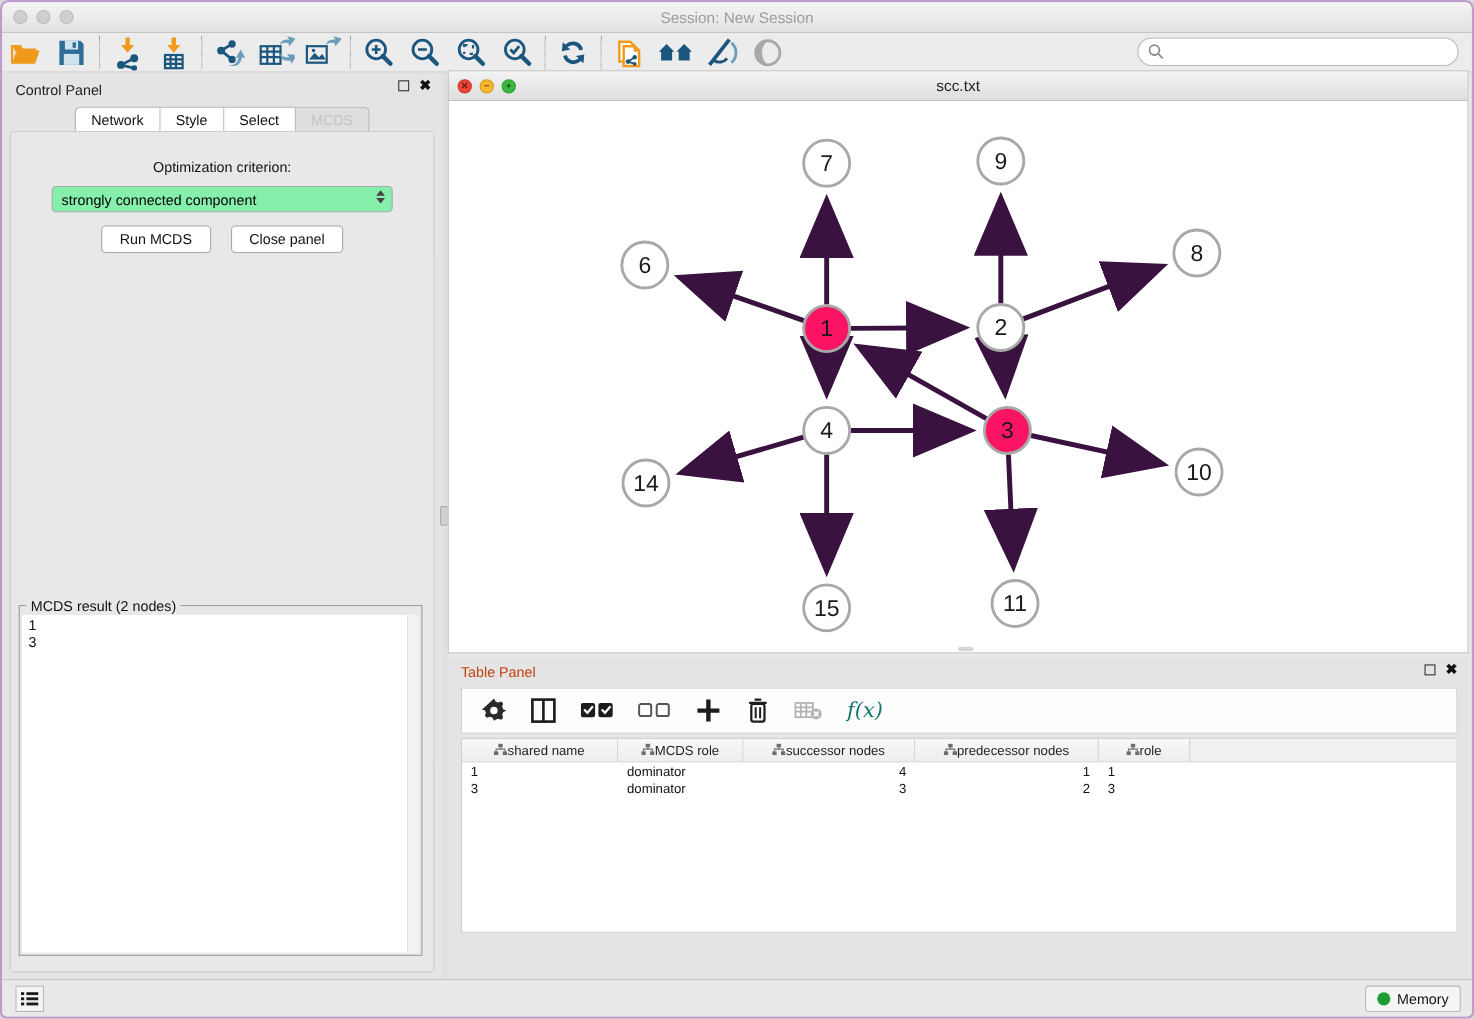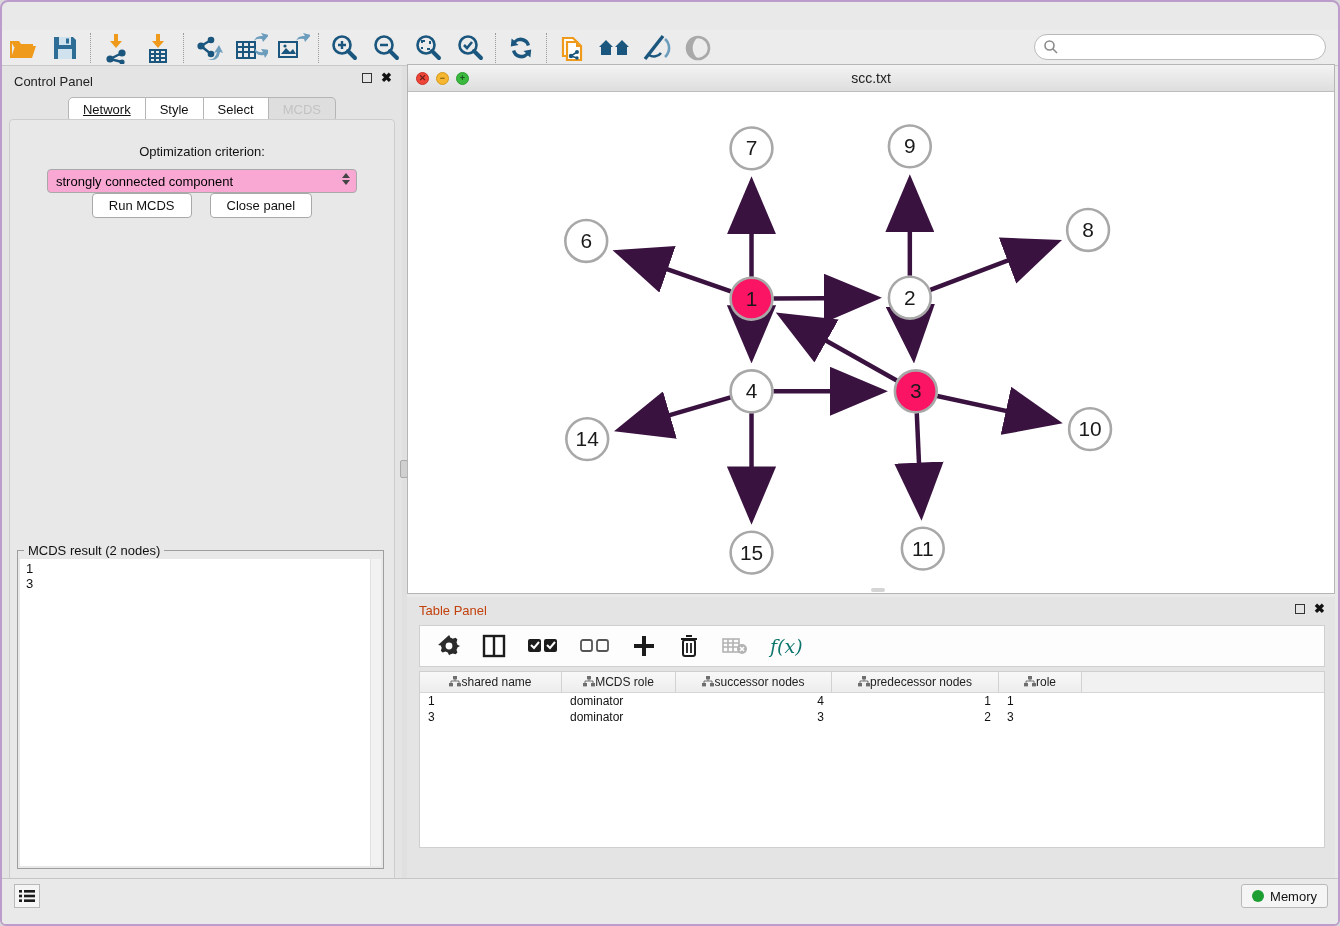--- a/index.html
+++ b/index.html
@@ -24,33 +24,33 @@
                border:1px solid #b9b9b9; border-radius:13px; display:flex; align-items:center; padding-left:8px; }
 
   
   .control-panel { position:absolute; left:0; top:64px; width:400px; bottom:34px; background:#e4e4e4; }
   .cp-header { position:absolute; left:12px; top:8px; font-size:13px; color:#222; }
   .panel-btns { position:absolute; right:10px; top:7px; display:flex; gap:9px; align-items:center; }
   .float-glyph { width:10px; height:10px; border:1.5px solid #333; display:inline-block; }
   .close-glyph { font-size:13px; font-weight:bold; color:#111; line-height:10px; }
   .cp-tabs { position:absolute; left:0; right:0; top:31px; display:flex; justify-content:center; }
   .tab { font-size:13px; padding:4px 14px; background:#fff; border:1px solid #b5b5b5; border-left:none; color:#111; }
-  .tab:first-child { border-left:1px solid #b5b5b5; border-radius:5px 0 0 5px;text-decoration:underline; }
+  .tab:first-child { border-left:1px solid #b5b5b5; border-radius:5px 0 0 5px; }
   .tab.last { border-radius:0 5px 5px 0; }
   .tab.disabled-active { background:#dedede; color:#c3c3c3;text-align:right; }
   .cp-body { position:absolute; left:7px; right:7px; top:53px; bottom:6px;
              background:#e8e8e8; border:1px solid #cdcdcd; border-radius:4px; }
   .opt-label { text-align:center; font-size:13px; color:#111; margin-top:24px; }
-  .dropdown { margin:10px auto 0 auto; width:310px; height:24px; background:#f9a8d4; border:1px solid #a9a9a9;
+  .dropdown { margin:10px auto 0 auto; width:310px; height:24px; background:#86efac; border:1px solid #a9a9a9;
               border-radius:4px; font-size:13px; display:flex; align-items:center; padding:0 8px; position:relative; }
   .dd-arrows { position:absolute; right:6px; top:3px; display:flex; flex-direction:column; gap:2px; }
   .dd-arrows i { display:block; width:0; height:0; border-left:4px solid transparent; border-right:4px solid transparent; }
   .dd-up { border-bottom:5px solid #444; }
   .dd-down { border-top:5px solid #444; }
-  .cp-buttons { display:flex; justify-content:center; gap:18px; margin-top:0; }
+  .cp-buttons { display:flex; justify-content:center; gap:18px; margin-top:12px; }
   .btn { background:#fff; border:1px solid #a9a9a9; border-radius:4px; font-size:13px; padding:4px 16px; color:#111; }
   .result-group { position:absolute; left:7px; right:10px; top:430px; bottom:14px; border:1px solid #9e9e9e;padding-left:21px; }
   .result-title { position:absolute; top:-8px; left:6px; background:#e8e8e8; padding:0 4px; font-size:13px; color:#111; }
   .result-area { position:absolute; inset:6px 2px 2px 2px; top:8px; background:#fff; font-size:13px;
                  font-family:"Liberation Sans",sans-serif; color:#111; padding:2px 6px; white-space:pre-line; }
   .result-scroll { position:absolute; right:2px; top:8px; bottom:2px; width:11px; background:#f2f2f2; border-left:1px solid #e0e0e0; }
 
   
   .vsplit { position:absolute; left:400px; top:64px; width:5px; bottom:34px; background:#e0e0e0; }
   .vsplit-handle { position:absolute; left:-2px; top:394px; width:8px; height:18px; background:#d0d0d0;
@@ -81,34 +81,42 @@
   .tp-table { position:absolute; left:12px; right:10px; top:74px; bottom:42px; background:#fff; border:1px solid #cfcfcf; overflow:hidden; }
   .thead { display:flex; height:21px; border-bottom:1px solid #d6d6d6; background:#f1f1f1; }
   .th { display:flex; align-items:center; justify-content:center; gap:0; font-size:12px; color:#222;
         border-right:1px solid #d2d2d2; background:linear-gradient(#f8f8f8,#ededed); position:relative; }
   .trow { display:flex; height:16px; font-size:12px; color:#111; }
   .td { padding:1px 8px 0 8px; overflow:hidden; white-space:nowrap; }
   .td.num { text-align:right; }
   .tp-tabs { position:absolute; left:0; right:0; bottom:8px; display:flex; justify-content:center; }
 
   
-  .statusbar { position:absolute; left:0; right:0; bottom:0; height:46px; background:#e9e9e9; border-top:1px solid #c6c6c6; }
+  .statusbar { position:absolute; left:0; right:0; bottom:0; height:34px; background:#e9e9e9; border-top:1px solid #c6c6c6; }
   .sb-left-btn { position:absolute; left:12px; top:5px; width:26px; height:24px; background:#f5f5f5;
                  border:1px solid #b9b9b9; display:flex; align-items:center; justify-content:center; }
   .memory-btn { position:absolute; right:10px; top:5px; height:24px; background:#f5f5f5; border:1px solid #b9b9b9;
                 border-radius:3px; display:flex; align-items:center; gap:6px; padding:0 10px; font-size:13px; color:#111; }
   .mem-dot { width:12px; height:12px; border-radius:50%; background:#1d9e33; }
 
   svg text { font-family:"Liberation Sans", sans-serif; }
 </style>
 </head>
 <body>
 
 <div class="app">
 
+  <div class="titlebar">
+    <div class="traffic">
+      <span class="tl"></span>
+      <span class="tl"></span>
+      <span class="tl"></span>
+    </div>
+    <div class="win-title">Session: New Session</div>
+  </div>
 
   <div class="toolbar">
     <div class="tool">
       <svg width="30" height="30" viewBox="0 0 30 30">
           <path d="M3 8 h8 l2 3 h12 v3 H6 z" fill="#ef9a1b"></path>
           <path d="M3 25 L7 13 h21 l-4 12 z" fill="#ef9a1b"></path>
           <path d="M3 8 v17" stroke="#ef9a1b" stroke-width="2"></path>
         </svg>
     </div>
     <div class="tool">

